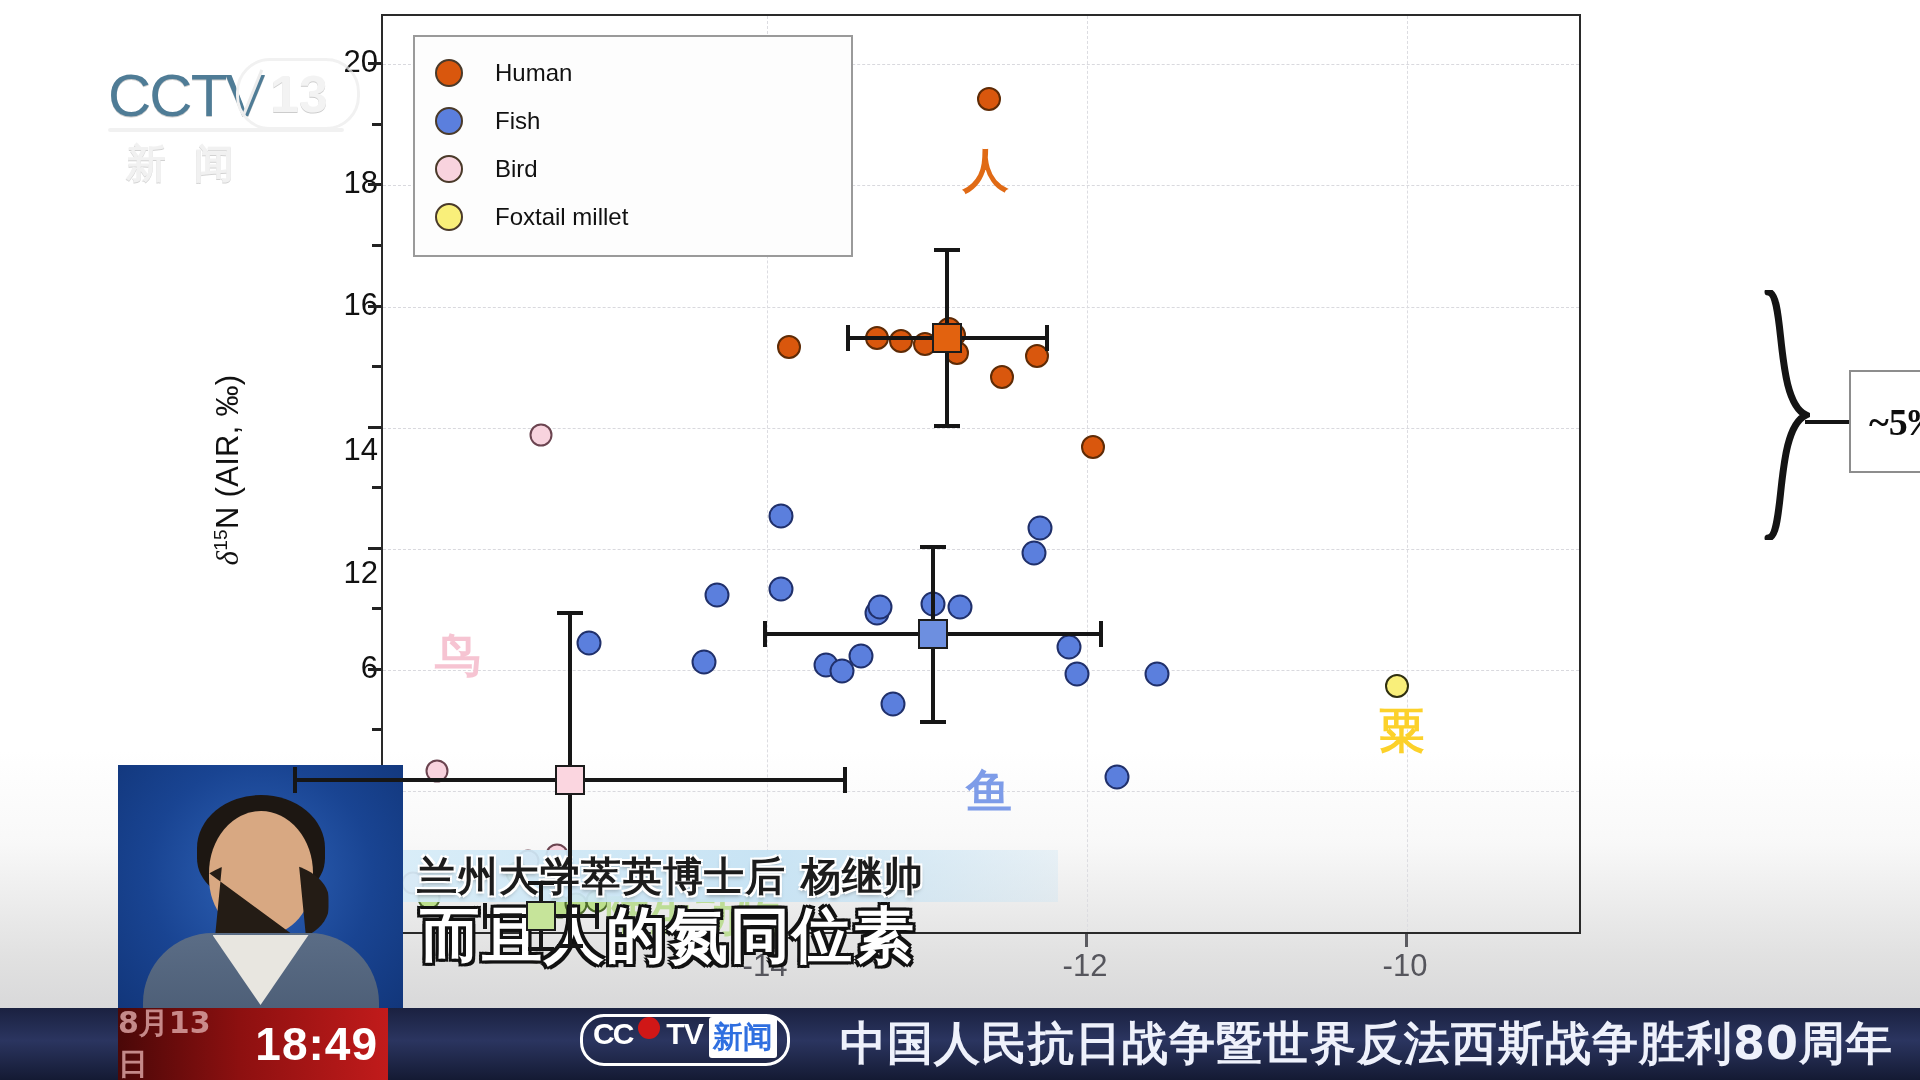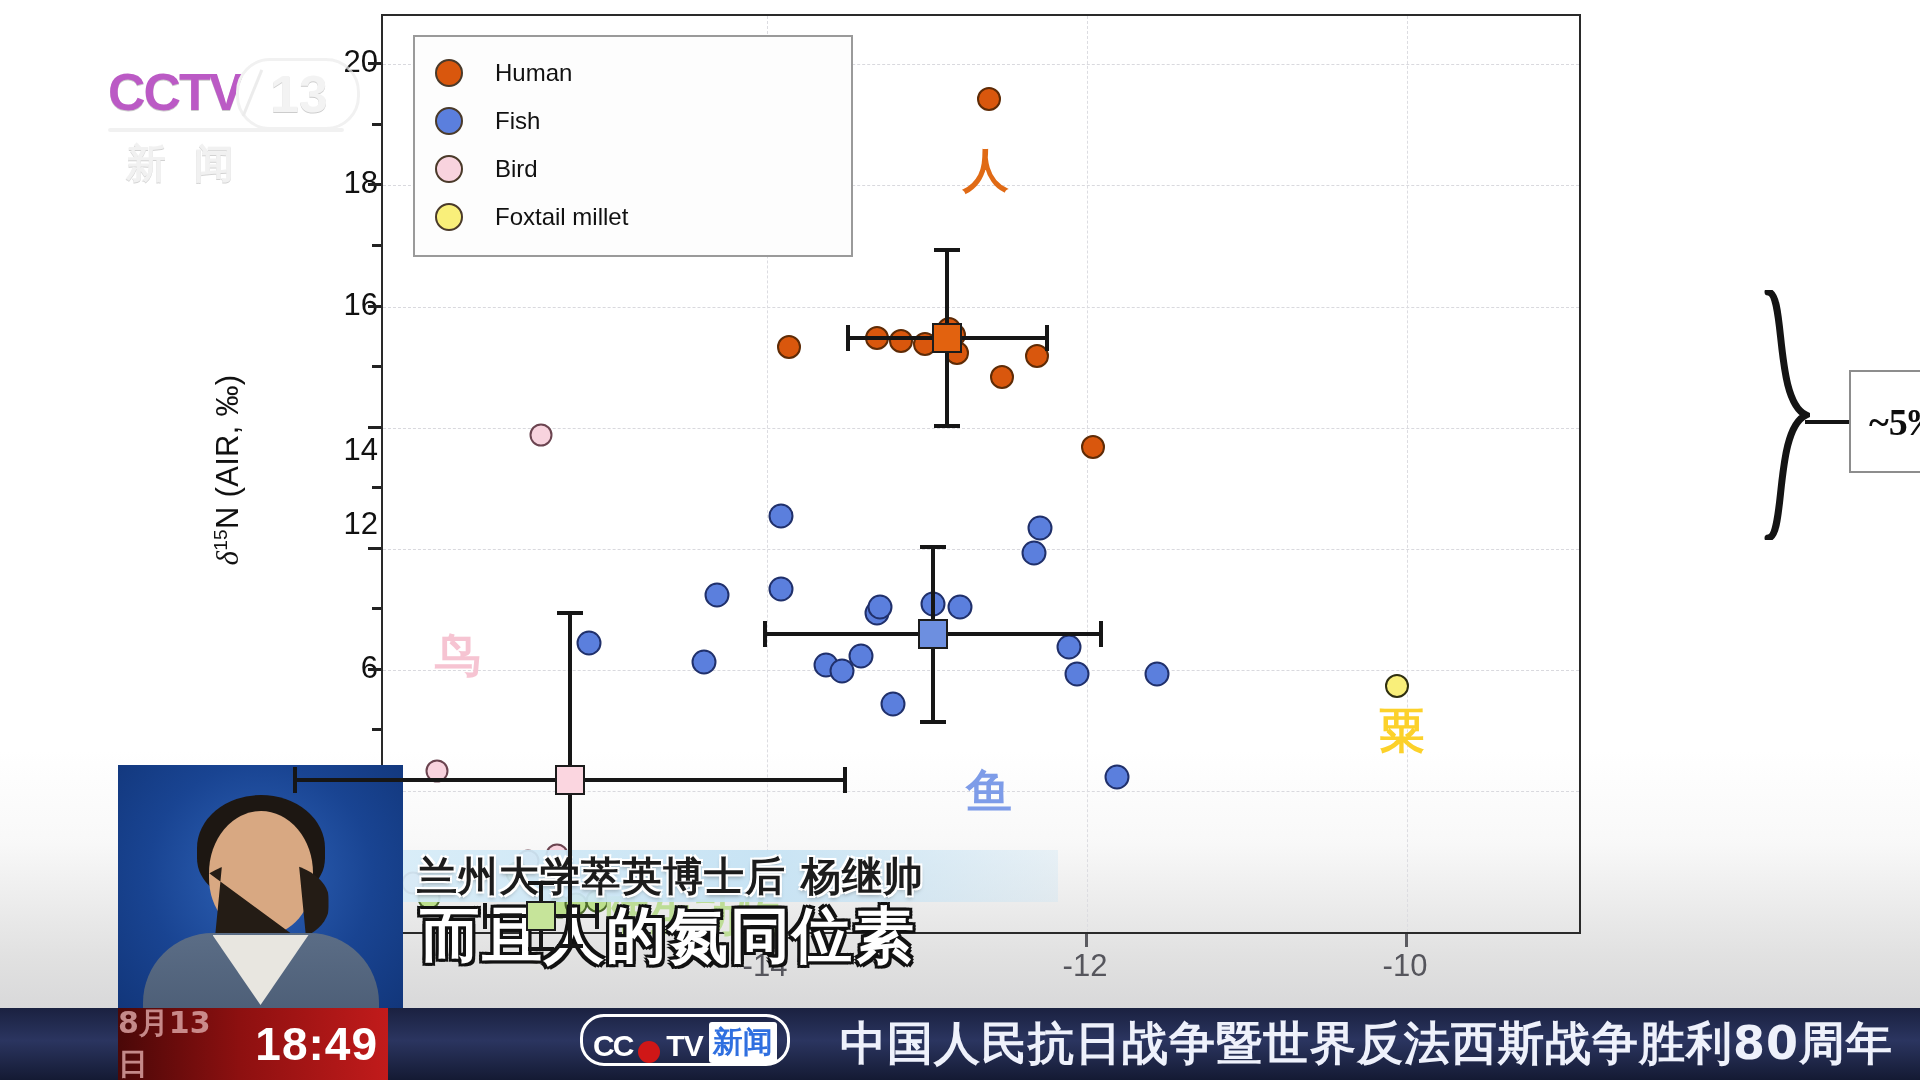--- a/index.html
+++ b/index.html
@@ -87,21 +87,21 @@
   #callout{
     position:absolute;left:1468px;top:356px;width:222px;height:103px;
     background:#fff;border:2px solid #8d8d8d;box-sizing:border-box;
     display:flex;align-items:center;z-index:8;
   }
   #callout span{padding-left:18px;font-size:38px;font-weight:700;color:#0d0d0d;
     font-family:"Liberation Serif","DejaVu Serif",serif;}
 
   
   #watermark{position:absolute;left:108px;top:66px;width:240px;height:112px;opacity:.72;}
-  #wm-cctv{font-size:52px;font-weight:700;color:#a21caf;letter-spacing:-2px;
+  #wm-cctv{font-size:60px;font-weight:400;color:#0c4a6e;letter-spacing:-2px;
     text-shadow:0 1px 0 #b9b9b9, 0 -1px 0 #fff;line-height:1;}
   #wm-13{position:absolute;left:162px;top:-2px;font-size:52px;font-weight:800;color:#efefef;
     text-shadow:0 1px 0 #b9b9b9;}
   #wm-slash{position:absolute;left:143px;top:2px;width:3px;height:50px;background:#e6e6e6;transform:rotate(22deg);}
   #wm-ring{position:absolute;left:128px;top:-8px;width:118px;height:66px;border:3px solid #ececec;border-radius:34px;}
   #wm-rule{position:absolute;left:0;top:62px;width:236px;height:4px;background:#ededed;border-radius:2px;}
   #wm-news{position:absolute;left:18px;top:70px;font-size:40px;font-weight:800;color:#ededed;
     letter-spacing:28px;text-shadow:0 1px 0 #c2c2c2;
     font-family:"DejaVu Sans","Liberation Sans",sans-serif;}
 
@@ -153,21 +153,21 @@
     background:linear-gradient(90deg,#4a0808 0%,#8d1010 45%,#c11b1b 100%);overflow:hidden;}
   #datebox{position:absolute;left:0;top:0;width:110px;height:72px;display:flex;align-items:center;
     justify-content:center;font-size:30px;font-weight:700;color:#d9a0a0;opacity:.85;
     font-family:"DejaVu Sans","Liberation Sans",sans-serif;}
   #clock{position:absolute;right:10px;top:0;height:72px;display:flex;align-items:center;
     font-size:46px;font-weight:800;color:#fff;letter-spacing:1px;}
   #ticker-pre{position:absolute;left:398px;bottom:0;height:72px;display:flex;align-items:center;
     font-size:42px;font-weight:700;color:#e9edfb;
     font-family:"DejaVu Sans","Liberation Sans",sans-serif;}
   #cctv-badge{position:absolute;left:580px;bottom:14px;height:46px;padding:0 10px;
-    border:3px solid #fff;border-radius:24px;display:flex;align-items:flex-end;gap:6px;}
+    border:3px solid #fff;border-radius:24px;display:flex;align-items:flex-start;gap:6px;}
   #cctv-badge .cc{font-size:30px;font-weight:800;color:#fff;letter-spacing:-2px;}
   #cctv-badge .dot{width:22px;height:22px;border-radius:50%;background:#d01717;}
   #cctv-badge .tv{font-size:30px;font-weight:800;color:#fff;letter-spacing:-1px;}
   #cctv-badge .xw{font-size:30px;font-weight:800;color:#2f6fe0;background:#fff;padding:0 4px;border-radius:3px;
     font-family:"DejaVu Sans","Liberation Sans",sans-serif;}
   #ticker-text{position:absolute;left:840px;bottom:0;height:72px;display:flex;align-items:center;
     font-size:46px;font-weight:800;color:#eef1fb;letter-spacing:1px;white-space:nowrap;
     font-family:"DejaVu Sans","Liberation Sans",sans-serif;}
 </style>
 </head>
@@ -266,21 +266,21 @@
         <div class="cn-ann cn-fish" style="left: 608px; top: 777.763px; font-size: 46px;">鱼</div>
         <div class="cn-ann cn-bird" style="left: 76.8px; top: 641.579px; font-size: 46px;">鸟</div>
         <div class="cn-ann cn-terr" style="left: 312px; top: 901.842px; font-size: 44px;">陆生动物</div>
         <div class="cn-ann cn-millet" style="left: 1020.8px; top: 717.237px; font-size: 46px;">粟</div>
       </div>
     <div id="ticks-layer">
         <div class="ytick" style="top: 774.737px;">8</div>
         <div class="ytickmark" style="top: 774.737px;"></div>
         <div class="ytick" style="top: 653.684px;">6</div>
         <div class="ytickmark" style="top: 653.684px;"></div>
-        <div class="ytick" style="top: 510px;">12</div>
+        <div class="ytick" style="top: 559px;">12</div>
         <div class="ytickmark" style="top: 532.632px;"></div>
         <div class="ytick" style="top: 436px;">14</div>
         <div class="ytickmark" style="top: 411.579px;"></div>
         <div class="ytick" style="top: 290.526px;">16</div>
         <div class="ytickmark" style="top: 290.526px;"></div>
         <div class="ytick" style="top: 169.474px;">18</div>
         <div class="ytickmark" style="top: 169.474px;"></div>
         <div class="ytick" style="top: 48.4211px;">20</div>
         <div class="ytickmark" style="top: 48.4211px;"></div>
         <div class="ytickmark minor" style="top: 835.263px;"></div>

